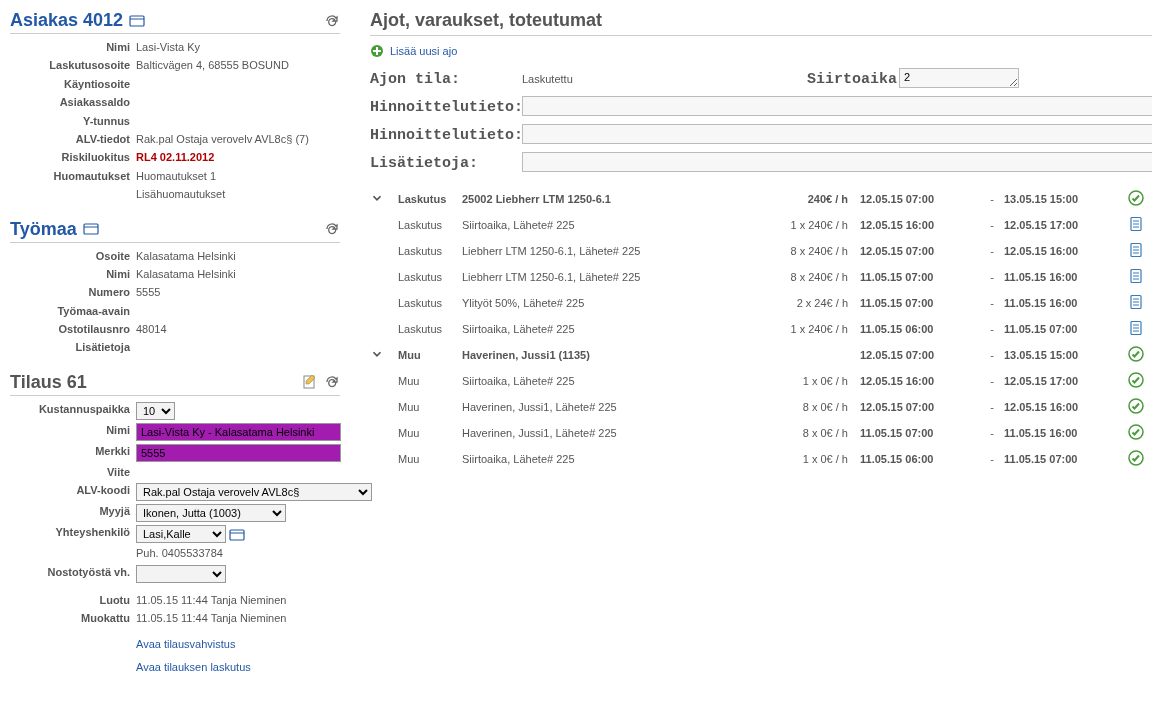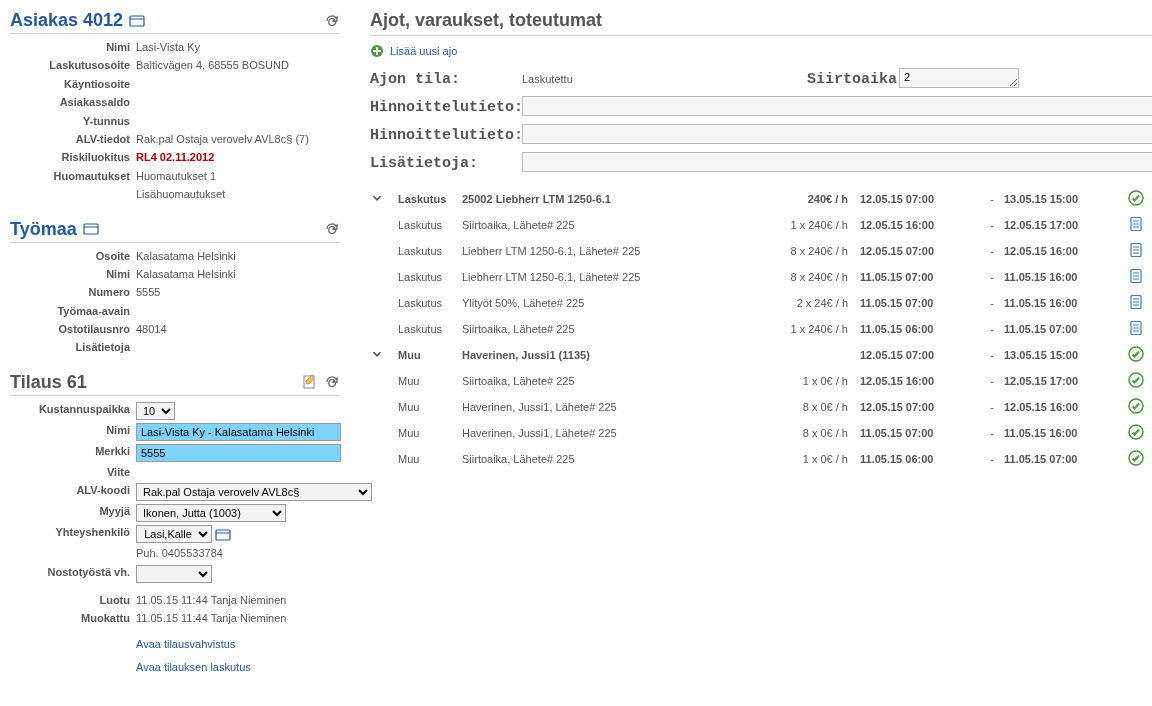--- a/index.html
+++ b/index.html
@@ -39,24 +39,24 @@
   .form-label { text-align:left; font-weight:bold; font-size:15px;font-family:Liberation Mono, monospace;}
   textarea { width:100%; box-sizing:border-box; resize:both; font-family:inherit; font-size:11px; background:#f7f7f7; border:1px solid #bbb; height:20px; padding:2px 4px;}
   textarea.small { width:120px; }
   .full-span { grid-column: 2 / 5; }
   .ajot-table .row { display:grid; grid-template-columns: 24px 60px 300px 90px 120px 16px 120px 20px 20px; gap:4px; align-items:center; padding:4px 0; font-size:11px;}
   .ajot-table .desc { }
   .ajot-table .rate { text-align:right; padding-right:8px;}
   .ajot-table .date { font-weight:bold; }
   .ajot-table .dash { text-align:center; }
   .chevron { cursor:pointer; }
-  .input-text { width: 195px; font-size:11px; padding:2px 4px; border:1px solid #999; background:#7dd3fc;}
+  .input-text { width: 195px; font-size:11px; padding:2px 4px; border:1px solid #999; background:#a21caf;}
   select.input-sel { font-size:11px; padding:1px 2px; border:1px solid #999; background:#f3f3f3;}
   .sel-w200 { width:236px; }
-  .sel-w90 { width:76px;text-align:center; }
+  .sel-w90 { width:90px; }
 </style>
 </head>
 <body>
 
 <div class="container">
   <div class="left">
 
     <div class="section-header">
       <div class="section-title">
           <a href="#">Asiakas 4012</a>

